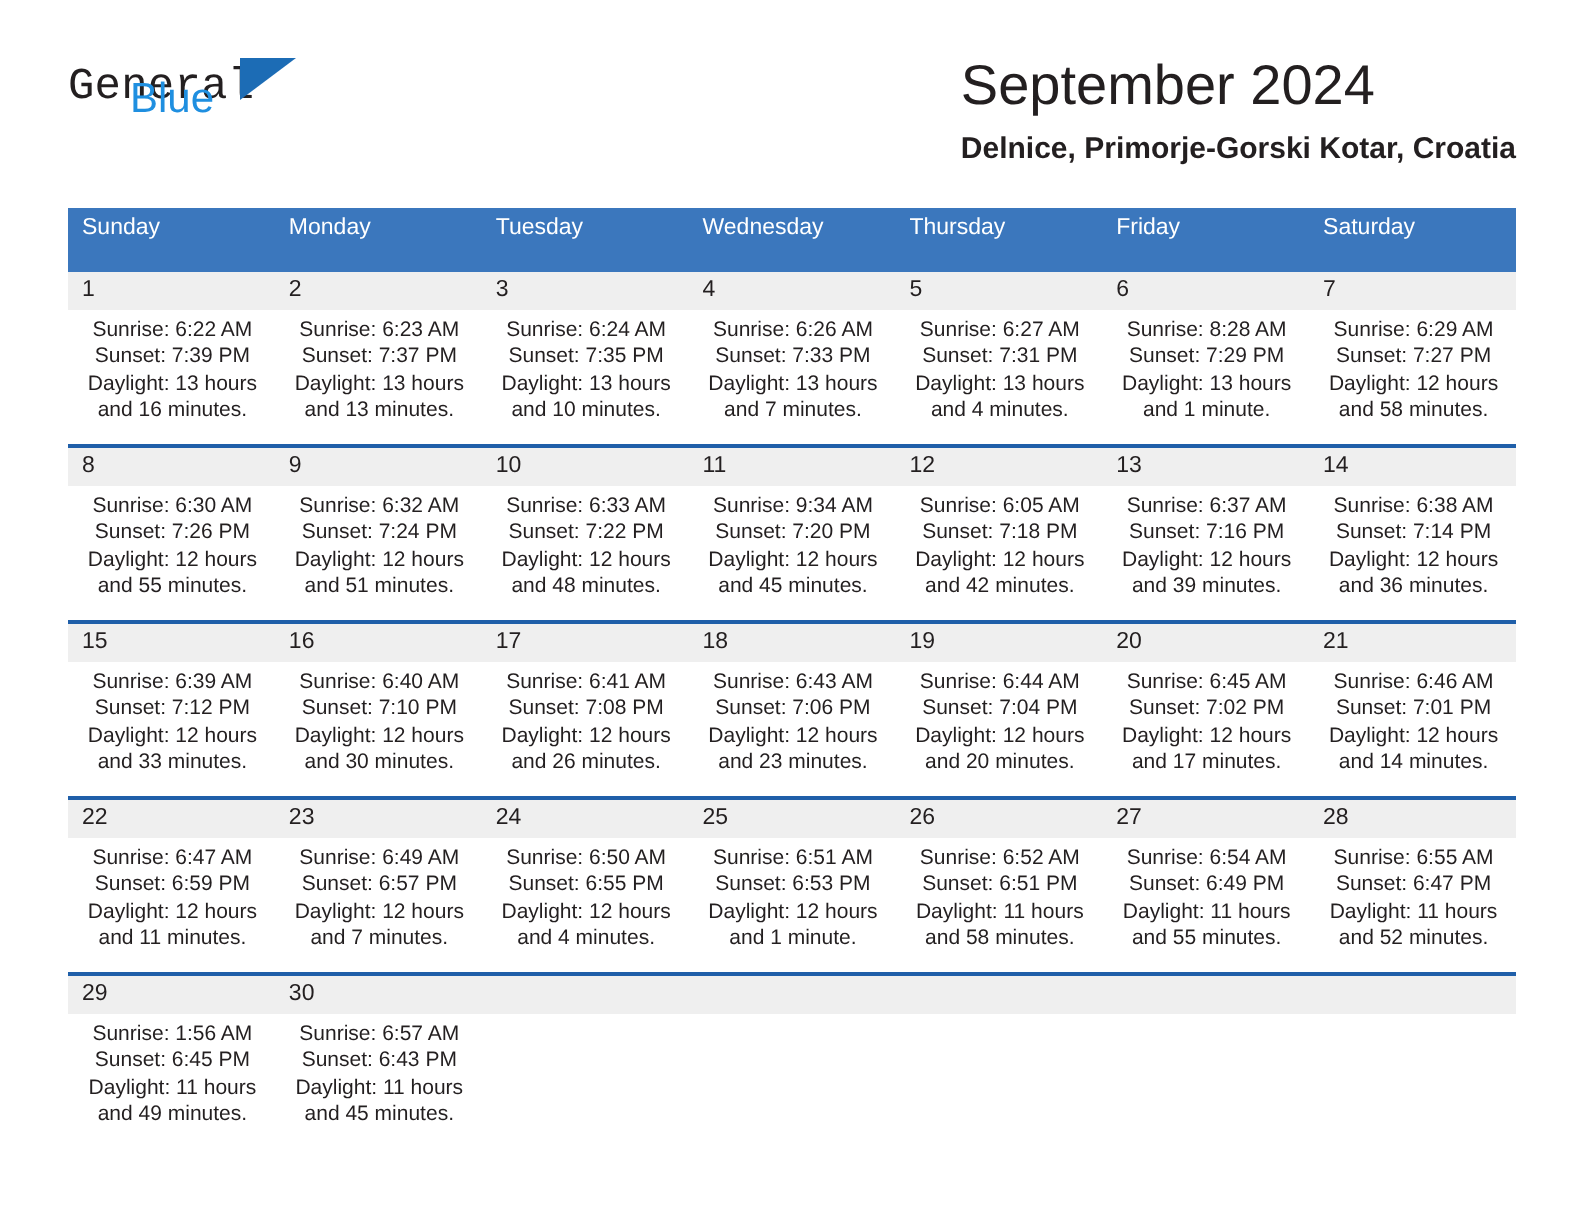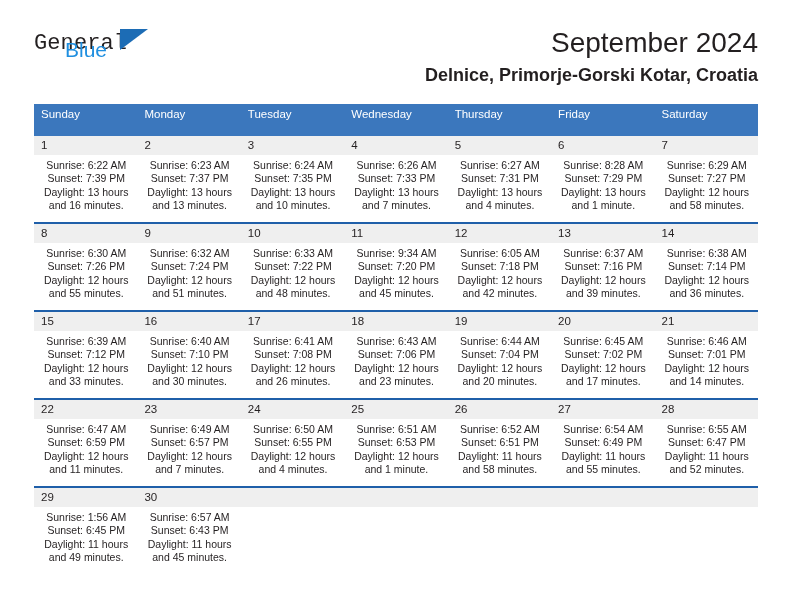--- a/index.html
+++ b/index.html
@@ -61,32 +61,31 @@
     top: 12px;
     font-size: 21px;
     color: #1f8fe0;
     line-height: 24px;
   }
 
   .titles {
     position: absolute;
     right: 0;
     top: 0;
-    text-align: right;
   }
   .cal-title {
     font-size: 28px;
     font-weight: normal;
     color: #231f20;
     line-height: 34px;
     white-space: nowrap;
   }
   .cal-subtitle {
     margin-top: 6px;
-    font-size: 18px;
+    font-size: 15px;
     font-weight: bold;
     color: #231f20;
     line-height: 18px;
     white-space: nowrap;
   }
 
   
   .calendar {
     position: absolute;
     left: 34px;

